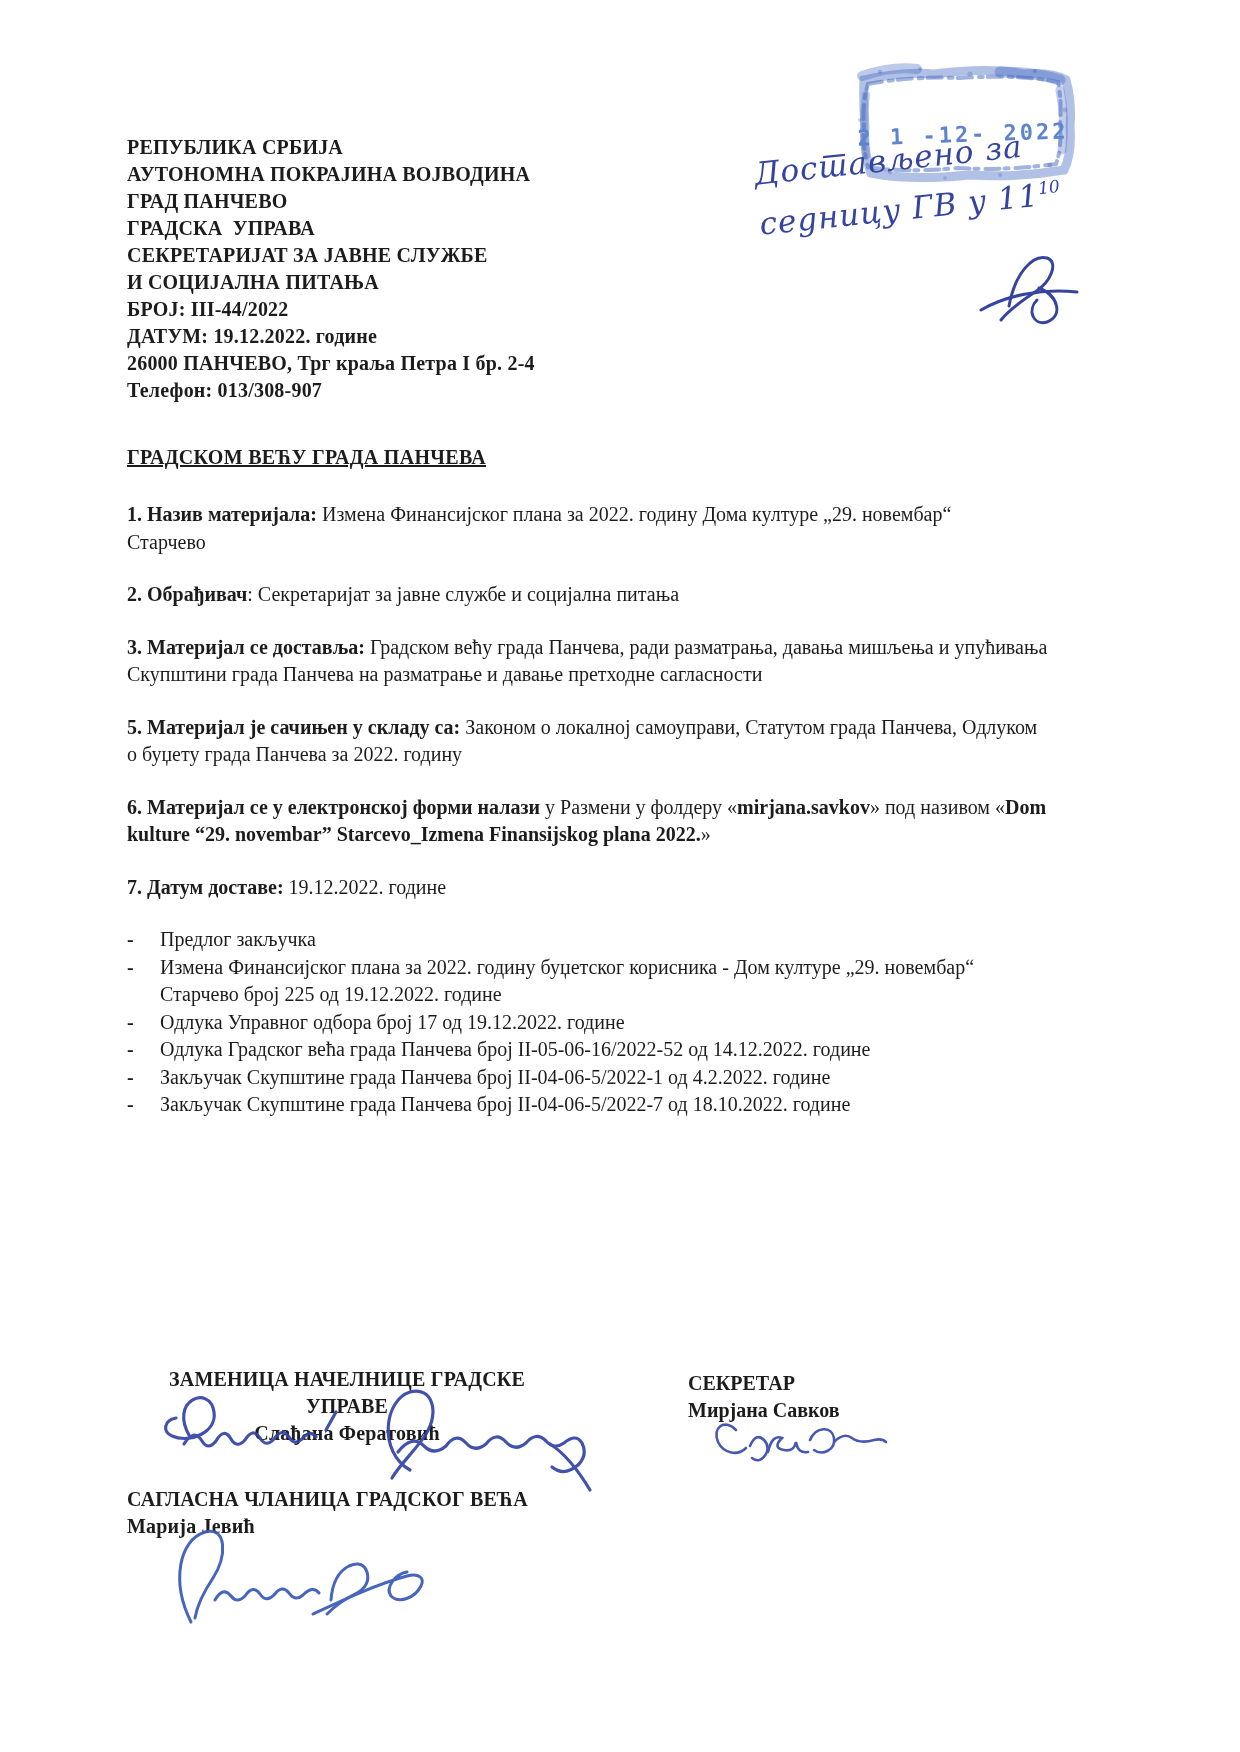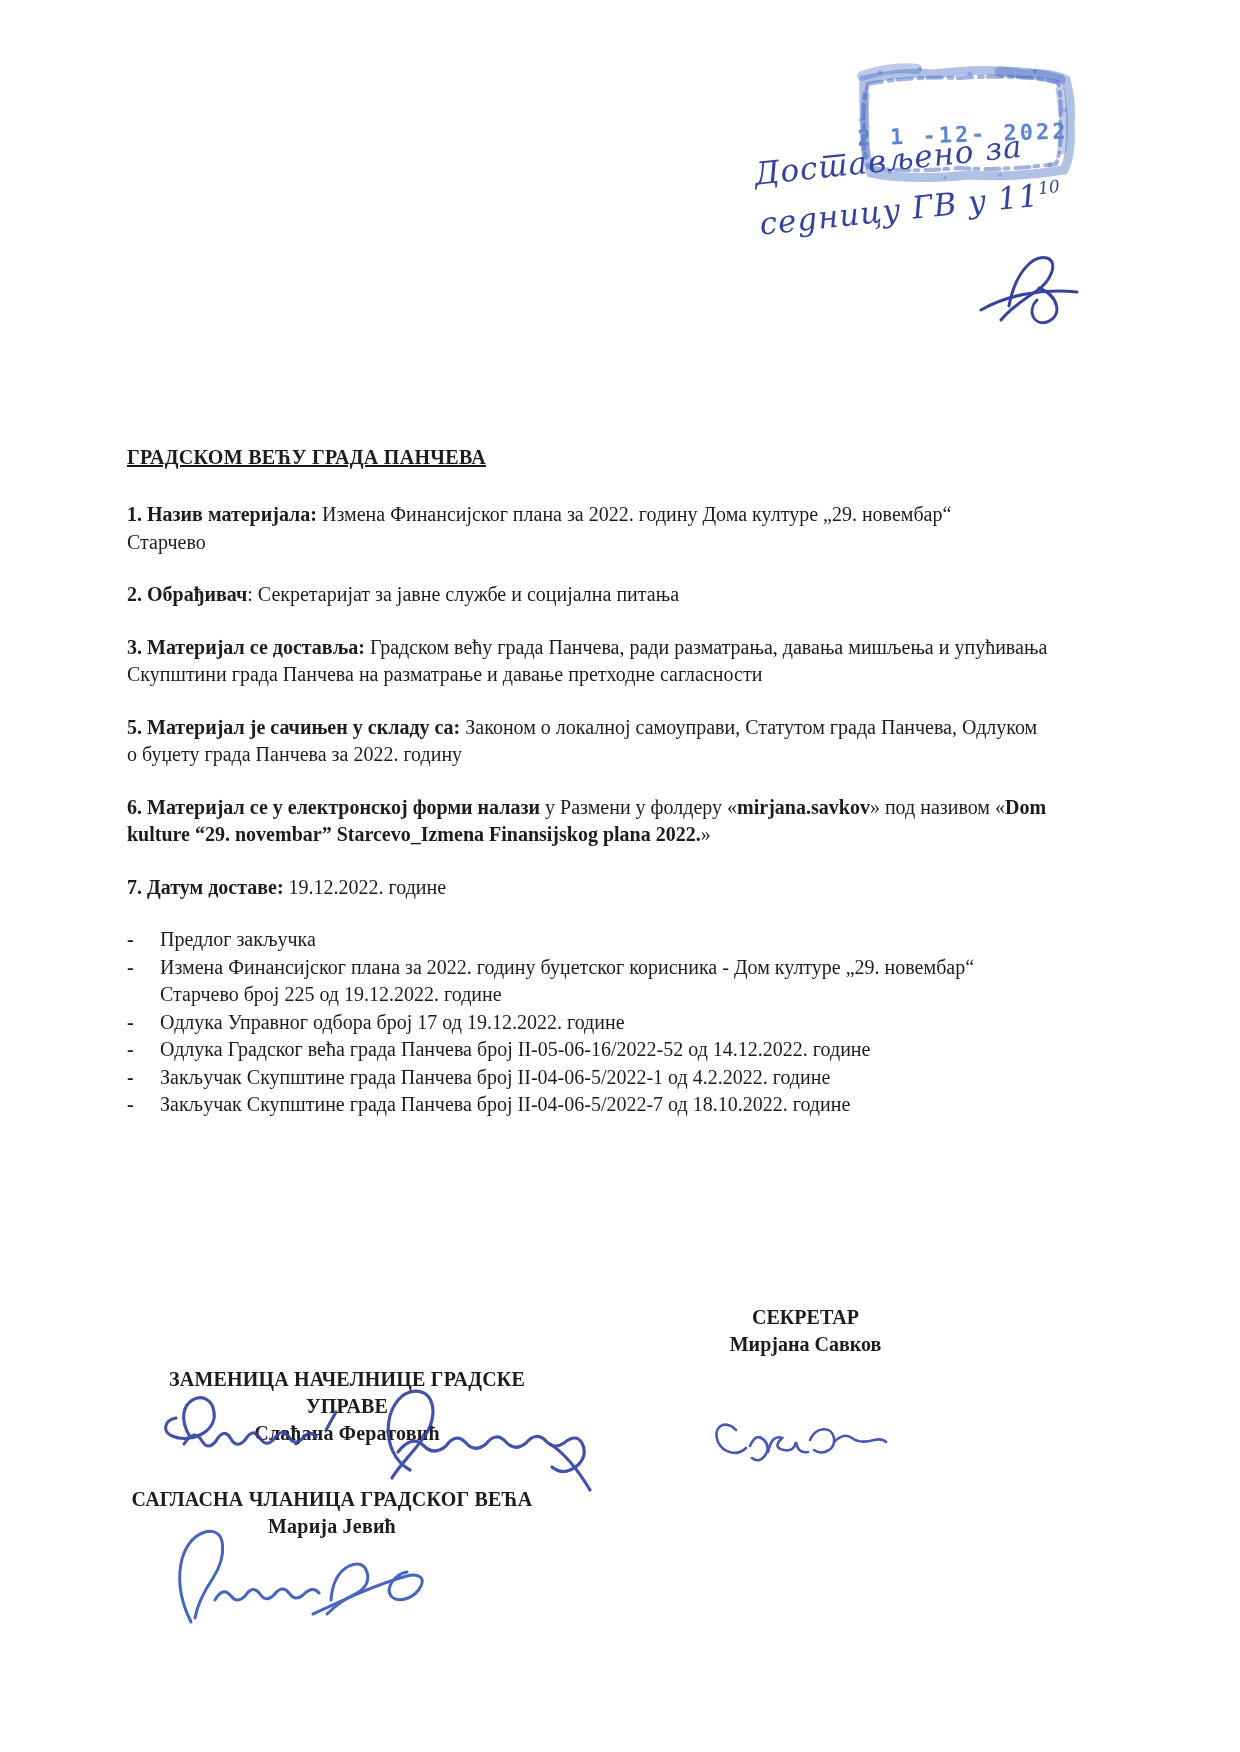--- a/index.html
+++ b/index.html
@@ -44,32 +44,42 @@
   .w5 { max-width:915px; display:block; }
   .item8 { display:flex; margin:0; }
   .item8-label { flex:0 0 135px; font-weight:bold; }
   ul.att-list { list-style:none; margin:0; padding:0; flex:1; }
   li.att { display:flex; }
   .dash { flex:0 0 33px; font-weight:bold; }
   .att-text { flex:1; max-width:845px; }
   
   .sig-block { position:absolute; font-weight:bold; font-size:20px; line-height:27px; }
   .sb-deputy   { left:127px; top:1358px; width:440px; text-align:center; letter-spacing:0.2px;margin-top:8px; }
-  .sb-secretary{ left:688px; top:1304px; width:235px; text-align:center; }
-  .sb-member   { left:127px; top:1486px; width:410px; text-align:center; letter-spacing:0.2px; }
+  .sb-secretary{ left:688px; top:1370px; width:235px; text-align:left; }
+  .sb-member   { left:127px; top:1486px; width:410px; letter-spacing:0.2px; }
   .sig-svg { position:absolute; pointer-events:none; }
   .sig-feratovic { left:148px; top:1382px; }
   .sig-savkov    { left:710px; top:1412px; }
   .sig-jevic     { left:163px; top:1522px; }
 </style>
 </head>
 <body>
 
 <div class="page">
 
+  <div class="letterhead">РЕПУБЛИКА СРБИЈА
+АУТОНОМНА ПОКРАЈИНА ВОЈВОДИНА
+ГРАД ПАНЧЕВО
+ГРАДСКА  УПРАВА
+СЕКРЕТАРИЈАТ ЗА ЈАВНЕ СЛУЖБЕ
+И СОЦИЈАЛНА ПИТАЊА
+БРОЈ: III-44/2022
+ДАТУМ: 19.12.2022. године
+26000 ПАНЧЕВО, Трг краља Петра I бр. 2-4
+Телефон: 013/308-907</div>
 
   <div class="stamp-wrap">
     <svg width="226" height="132" viewBox="0 0 226 132">
       <g fill="none" stroke="#4468c0" stroke-linecap="round">
         <path d="M14,20 q40,-9 70,-6 q55,-7 90,0 q28,-2 42,6 q6,22 4,46 q2,28 -6,44 q-48,8 -95,5 q-60,6 -98,-2 q-8,-24 -6,-46 q-2,-26 -1,-47 z" stroke-width="9" opacity="0.42"></path>
         <path d="M18,24 q45,-8 92,-6 q60,-4 98,4 q4,20 2,42 q2,24 -4,40 q-52,7 -98,4 q-55,5 -90,-1 q-6,-22 -4,-42 q-2,-22 4,-41 z" stroke-width="4" opacity="0.5" stroke-dasharray="14 7 4 5"></path>
         <path d="M12,16 q30,-10 55,-7" stroke-width="10" opacity="0.35"></path>
         <path d="M150,12 q35,0 60,8" stroke-width="11" opacity="0.4"></path>
         <path d="M210,30 q6,30 2,60" stroke-width="9" opacity="0.32"></path>
         <path d="M16,95 q-4,-30 0,-60" stroke-width="8" opacity="0.3"></path>

